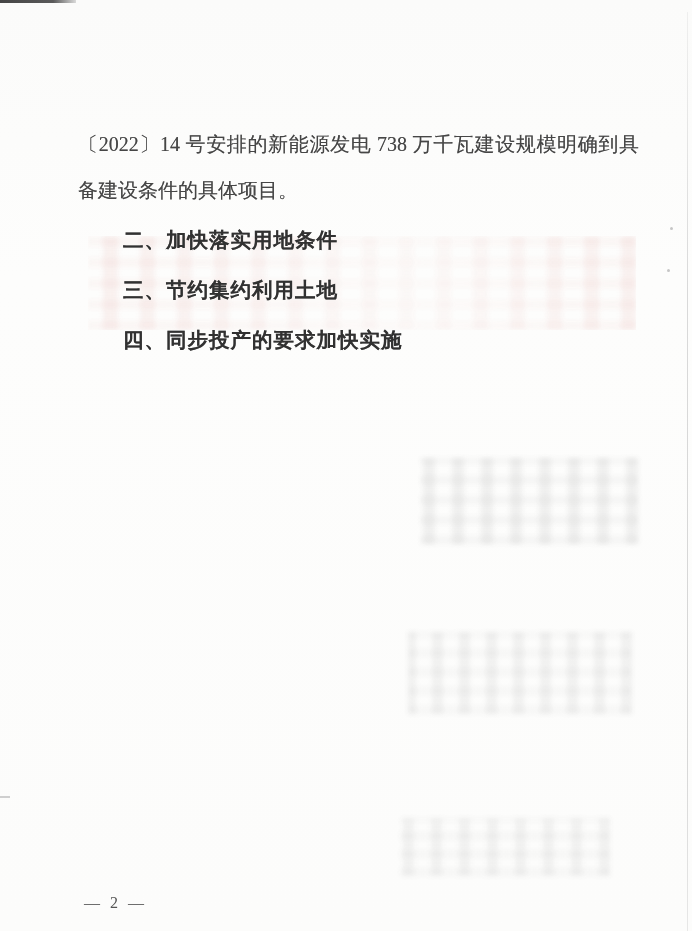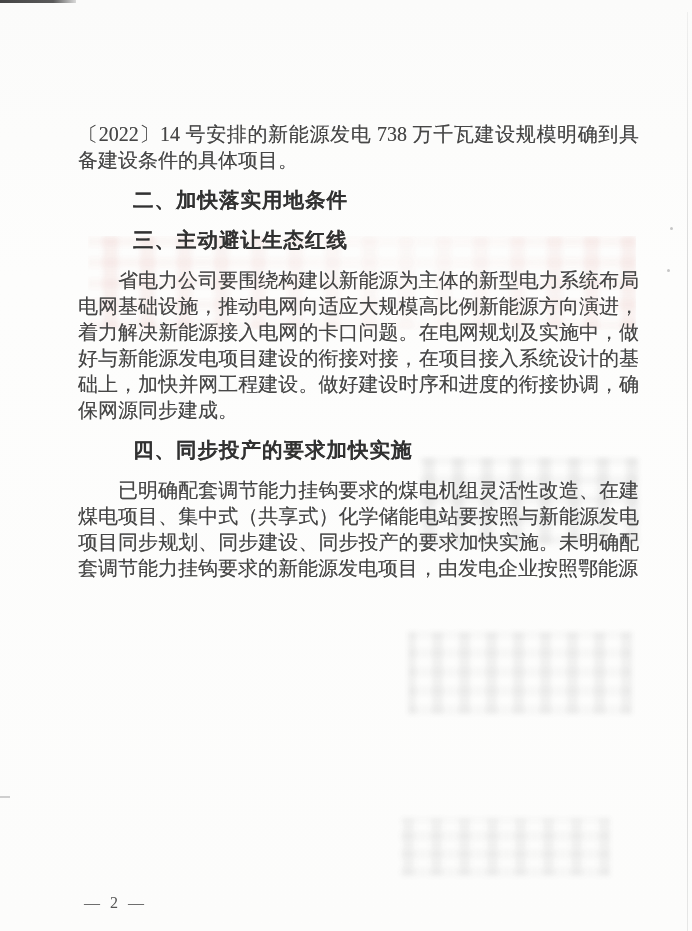--- a/index.html
+++ b/index.html
@@ -16,34 +16,34 @@
     font-family: "Liberation Serif", serif;
   }
   
   .doc-body {
     position: absolute;
     left: 78px;
     top: 121px;
     width: 561px;
     color: #464646;
     font-size: 20px;
-    line-height: 26px;
+    line-height: 46px;
     text-align: justify;
     text-justify: inter-character;
     text-shadow: 0 0 0.6px rgba(70,70,70,0.55);
   }
   .para {
     margin: 0;
     text-indent: 2em;
   }
   .para.no-indent {
     text-indent: 0;
   }
   .heading {
-    margin: 14px;
+    margin: 4px;
     font-size: 20.5px;
     font-weight: 700;
     color: #313131;
     text-indent: 2em;
     font-family: "Liberation Sans", sans-serif;
     letter-spacing: 1px;
     text-shadow: 0 0 0.5px rgba(45,45,45,0.6);
   }
   .page-footer {
     position: absolute;
@@ -122,21 +122,19 @@
   <div class="artifact speck speck-1"></div>
   <div class="artifact speck speck-2"></div>
   <div class="artifact bleed bleed-pink"></div>
   <div class="artifact bleed bleed-gray-a"></div>
   <div class="artifact bleed bleed-gray-b"></div>
   <div class="artifact bleed bleed-gray-c"></div>
 
   <div class="doc-body">
     <p class="para no-indent">〔2022〕14 号安排的新能源发电 738 万千瓦建设规模明确到具备建设条件的具体项目。</p>
     <h2 class="heading">二、加快落实用地条件</h2>
-    <h2 class="heading">三、主动避让生态红线</h2>
-    <p class="para">省电力公司要围绕构建以新能源为主体的新型电力系统布局电网基础设施，推动电网向适应大规模高比例新能源方向演进，着力解决新能源接入电网的卡口问题。在电网规划及实施中，做好与新能源发电项目建设的衔接对接，在项目接入系统设计的基础上，加快并网工程建设。做好建设时序和进度的衔接协调，确保网源同步建成。</p>
+    <h2 class="heading">三、节约集约利用土地</h2>
     <h2 class="heading">四、同步投产的要求加快实施</h2>
-    <p class="para">已明确配套调节能力挂钩要求的煤电机组灵活性改造、在建煤电项目、集中式（共享式）化学储能电站要按照与新能源发电项目同步规划、同步建设、同步投产的要求加快实施。未明确配套调节能力挂钩要求的新能源发电项目，由发电企业按照鄂能源</p>
   </div>
 
   <div class="page-footer">— 2 —</div>
 
 </div>
 
 </body></html>

